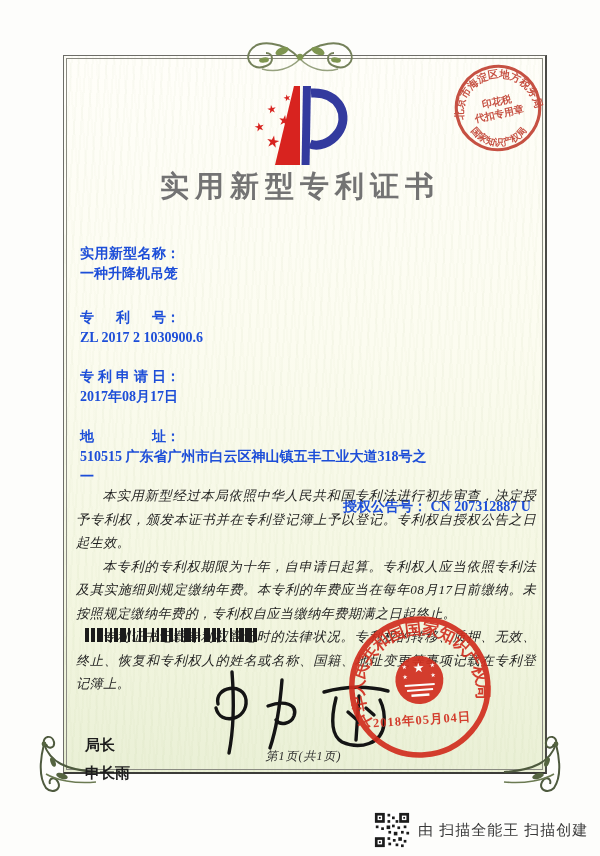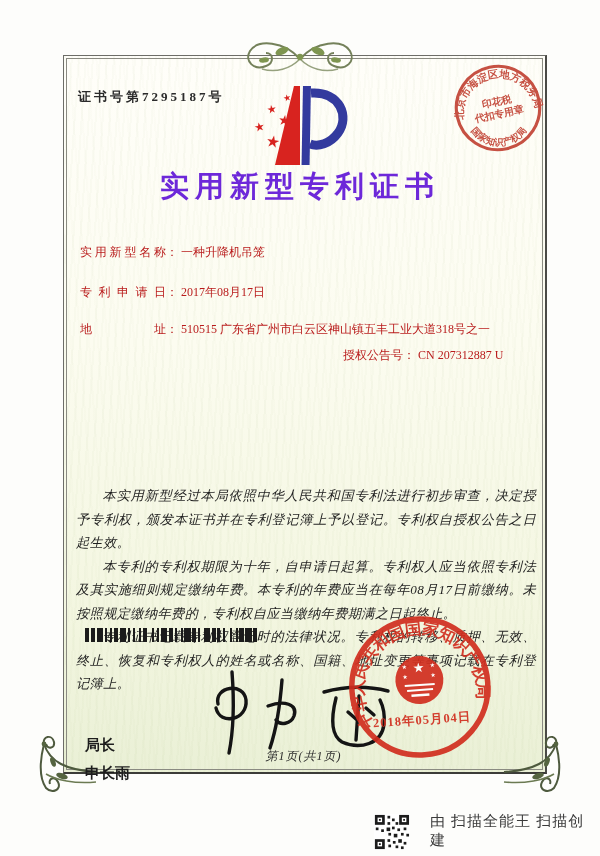--- a/index.html
+++ b/index.html
@@ -13,47 +13,47 @@
   .frame::after{content:"";position:absolute;inset:0;pointer-events:none;opacity:.5;
     background:repeating-linear-gradient(94deg,rgba(150,175,110,.07) 0 2px,transparent 2px 7px),
                repeating-linear-gradient(86deg,rgba(150,175,110,.05) 0 2px,transparent 2px 9px);}
   .ornament-top{position:absolute;left:200px;top:33px;width:200px;height:46px;}
   .corner-flourish{position:absolute;width:72px;height:62px;}
   .corner-left{left:26px;top:732px;}
   .corner-right{left:502px;top:732px;transform:scaleX(-1);}
   
   .cert-number{position:absolute;left:78px;top:88px;font-size:13px;font-weight:bold;color:#2b2b2b;letter-spacing:3px;}
   .logo{position:absolute;left:242px;top:83px;width:118px;height:86px;}
-  .title{position:absolute;left:0;top:167px;width:600px;text-align:center;font-size:29px;font-weight:bold;color:#6d28d9;letter-spacing:6px;}
+  .title{position:absolute;left:0;top:167px;width:600px;text-align:center;font-size:29px;font-weight:bold;color:#737373;letter-spacing:6px;}
   
   .tax-stamp{position:absolute;left:448px;top:58px;width:100px;height:100px;transform:rotate(-12deg);opacity:.88;}
   .red-seal{position:absolute;left:343px;top:612px;width:154px;height:154px;transform:rotate(-4deg);opacity:.92;}
   
-  .fields{position:absolute;left:80px;top:244px;width:452px;font-size:12px;font-weight:normal;color:#b91c1c;}
+  .fields{position:absolute;left:80px;top:244px;width:452px;font-size:14px;font-weight:bold;color:#1d4ed8;}
   .frow{margin-bottom:19px;line-height:1.45;}
   .frow.r1{margin-bottom:23px;}
   .frow.r6{margin-bottom:9px;}
   .flabel{display:inline-block;width:86px;text-align:justify;text-align-last:justify;vertical-align:top;}
   .fcolon{display:inline-block;vertical-align:top;}
   .fvalue{display:inline-block;width:350px;vertical-align:top;}
   .grant-row{position:relative;height:20px;}
   .grant-right{position:absolute;left:263px;top:0;white-space:nowrap;}
   
   .paras{position:absolute;left:76px;top:484px;width:460px;font-size:13.2px;font-style:italic;
     color:#1f1f1f;line-height:1.78;text-align:justify;letter-spacing:.4px;}
   .paras p{margin:0;text-indent:2em;}
   
   .barcode{position:absolute;left:85px;top:628px;width:218px;height:14px;font-size:0;white-space:nowrap;overflow:hidden;}
   .barcode i{display:inline-block;height:14px;background:#1b1b1b;}
   .signer{position:absolute;left:85px;top:693px;font-size:15px;font-weight:bold;color:#1e1e1e;line-height:1.85;
     font-family:"Liberation Sans","DejaVu Sans",sans-serif;margin-top:38px;}
   .signature{position:absolute;left:196px;top:660px;width:214px;height:96px;}
   .page-footer{position:absolute;left:63px;top:748px;width:481px;text-align:center;font-size:12px;color:#2c2c2c;letter-spacing:1px;font-style:italic;}
   
-  .scan-credit{position:absolute;left:374px;top:810px;height:40px;display:flex;align-items:flex-end;gap:12px;}
+  .scan-credit{position:absolute;left:374px;top:810px;height:40px;display:flex;align-items:center;}
   .qr{width:36px;height:36px;margin-right:8px;}
   .scan-text{font-size:15px;color:#3a3a3a;letter-spacing:1px;font-family:"Liberation Sans","DejaVu Sans",sans-serif;}
 </style>
 </head>
 <body>
 
 <div class="page">
 
   <div class="frame"></div>
 
@@ -107,41 +107,44 @@
     <text fill="#bf3a2b" font-size="10" font-weight="bold">
       <textPath href="#taxTop" startOffset="2">北京市海淀区地方税务局</textPath>
     </text>
     <text fill="#bf3a2b" font-size="9" font-weight="bold">
       <textPath href="#taxBottom" startOffset="4">国家知识产权局</textPath>
     </text>
     <text x="48" y="45" text-anchor="middle" fill="#bf3a2b" font-size="9.5" font-weight="bold">印花税</text>
     <text x="48" y="57" text-anchor="middle" fill="#bf3a2b" font-size="9.5" font-weight="bold">代扣专用章</text>
   </svg>
 
-  <div class="cert-number">证书号第7295187号</div>
 
   <svg class="logo" viewBox="0 0 118 86">
     <polygon points="52,3 58,3 58,82 33,82" fill="#d8231f"></polygon>
     <rect x="61" y="3" width="8" height="79" fill="#333a9e" transform="skewX(-1)"></rect>
     <path d="M69,10 C98,8 108,34 96,50 C88,61 76,64 68,61" fill="none" stroke="#333a9e" stroke-width="9"></path>
     <g fill="#d8231f" font-family="'DejaVu Sans',sans-serif">
       <text x="41" y="18" font-size="9" transform="rotate(-15 44 15)">★</text>
       <text x="25" y="30" font-size="11" transform="rotate(-10 29 27)">★</text>
       <text x="36" y="42" font-size="14" transform="rotate(8 41 38)">★</text>
       <text x="12" y="48" font-size="12" transform="rotate(-12 17 44)">★</text>
       <text x="24" y="64" font-size="16" transform="rotate(10 31 58)">★</text>
     </g>
   </svg>
 
   <div class="title">实用新型专利证书</div>
 
   <div class="fields">
     <div class="frow r1">
       <span class="flabel">实用新型名称</span><span class="fcolon">：</span>
       <span class="fvalue">一种升降机吊笼</span>
+    </div>
+    <div class="frow">
+      <span class="flabel">专利号</span><span class="fcolon">：</span>
+      <span class="fvalue">ZL 2017 2 1030900.6</span>
     </div>
     <div class="frow">
       <span class="flabel">专利申请日</span><span class="fcolon">：</span>
       <span class="fvalue">2017年08月17日</span>
     </div>
     <div class="frow r6">
       <span class="flabel">地址</span><span class="fcolon">：</span>
       <span class="fvalue">510515 广东省广州市白云区神山镇五丰工业大道318号之一</span>
     </div>
     <div class="frow grant-row">

